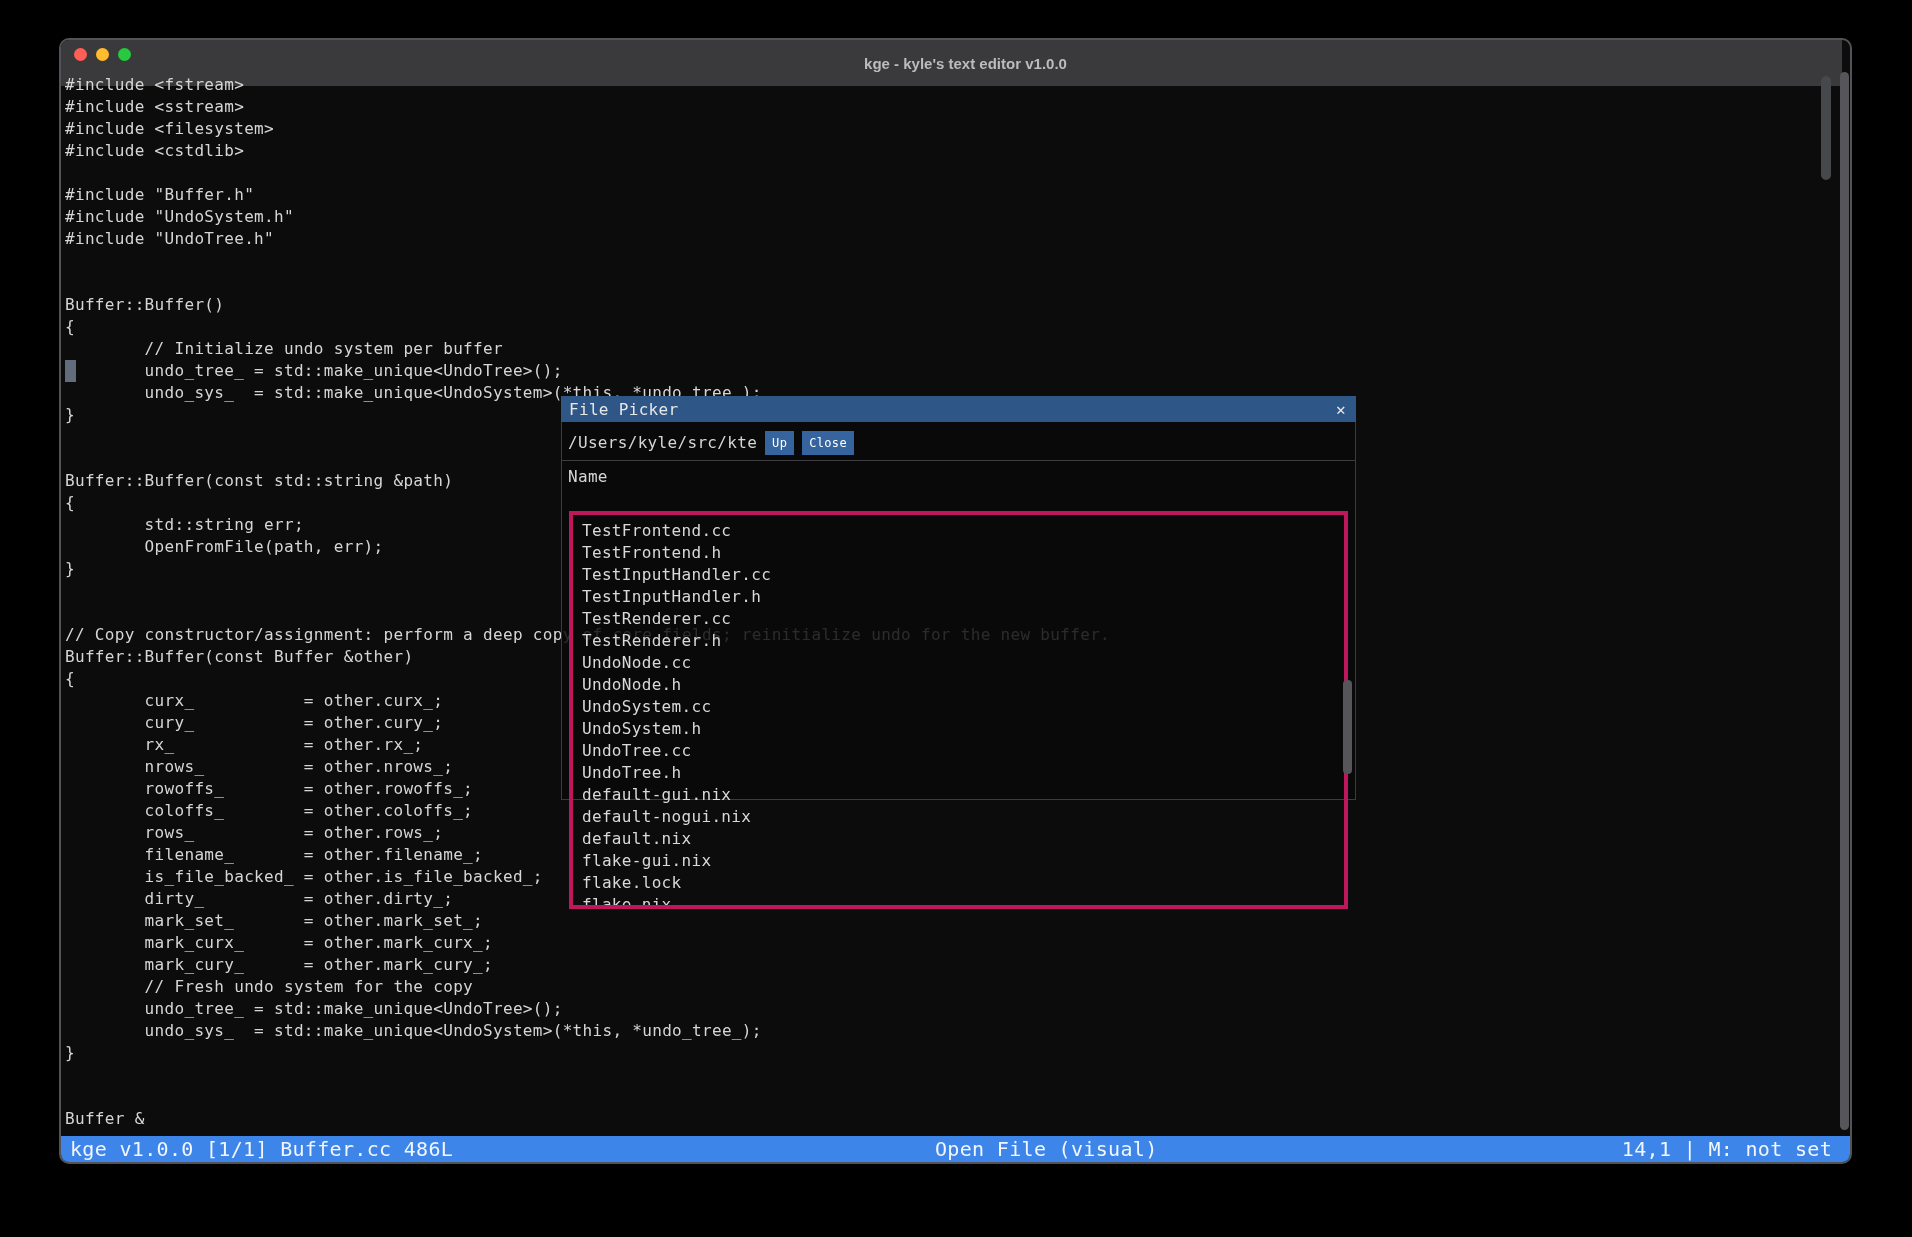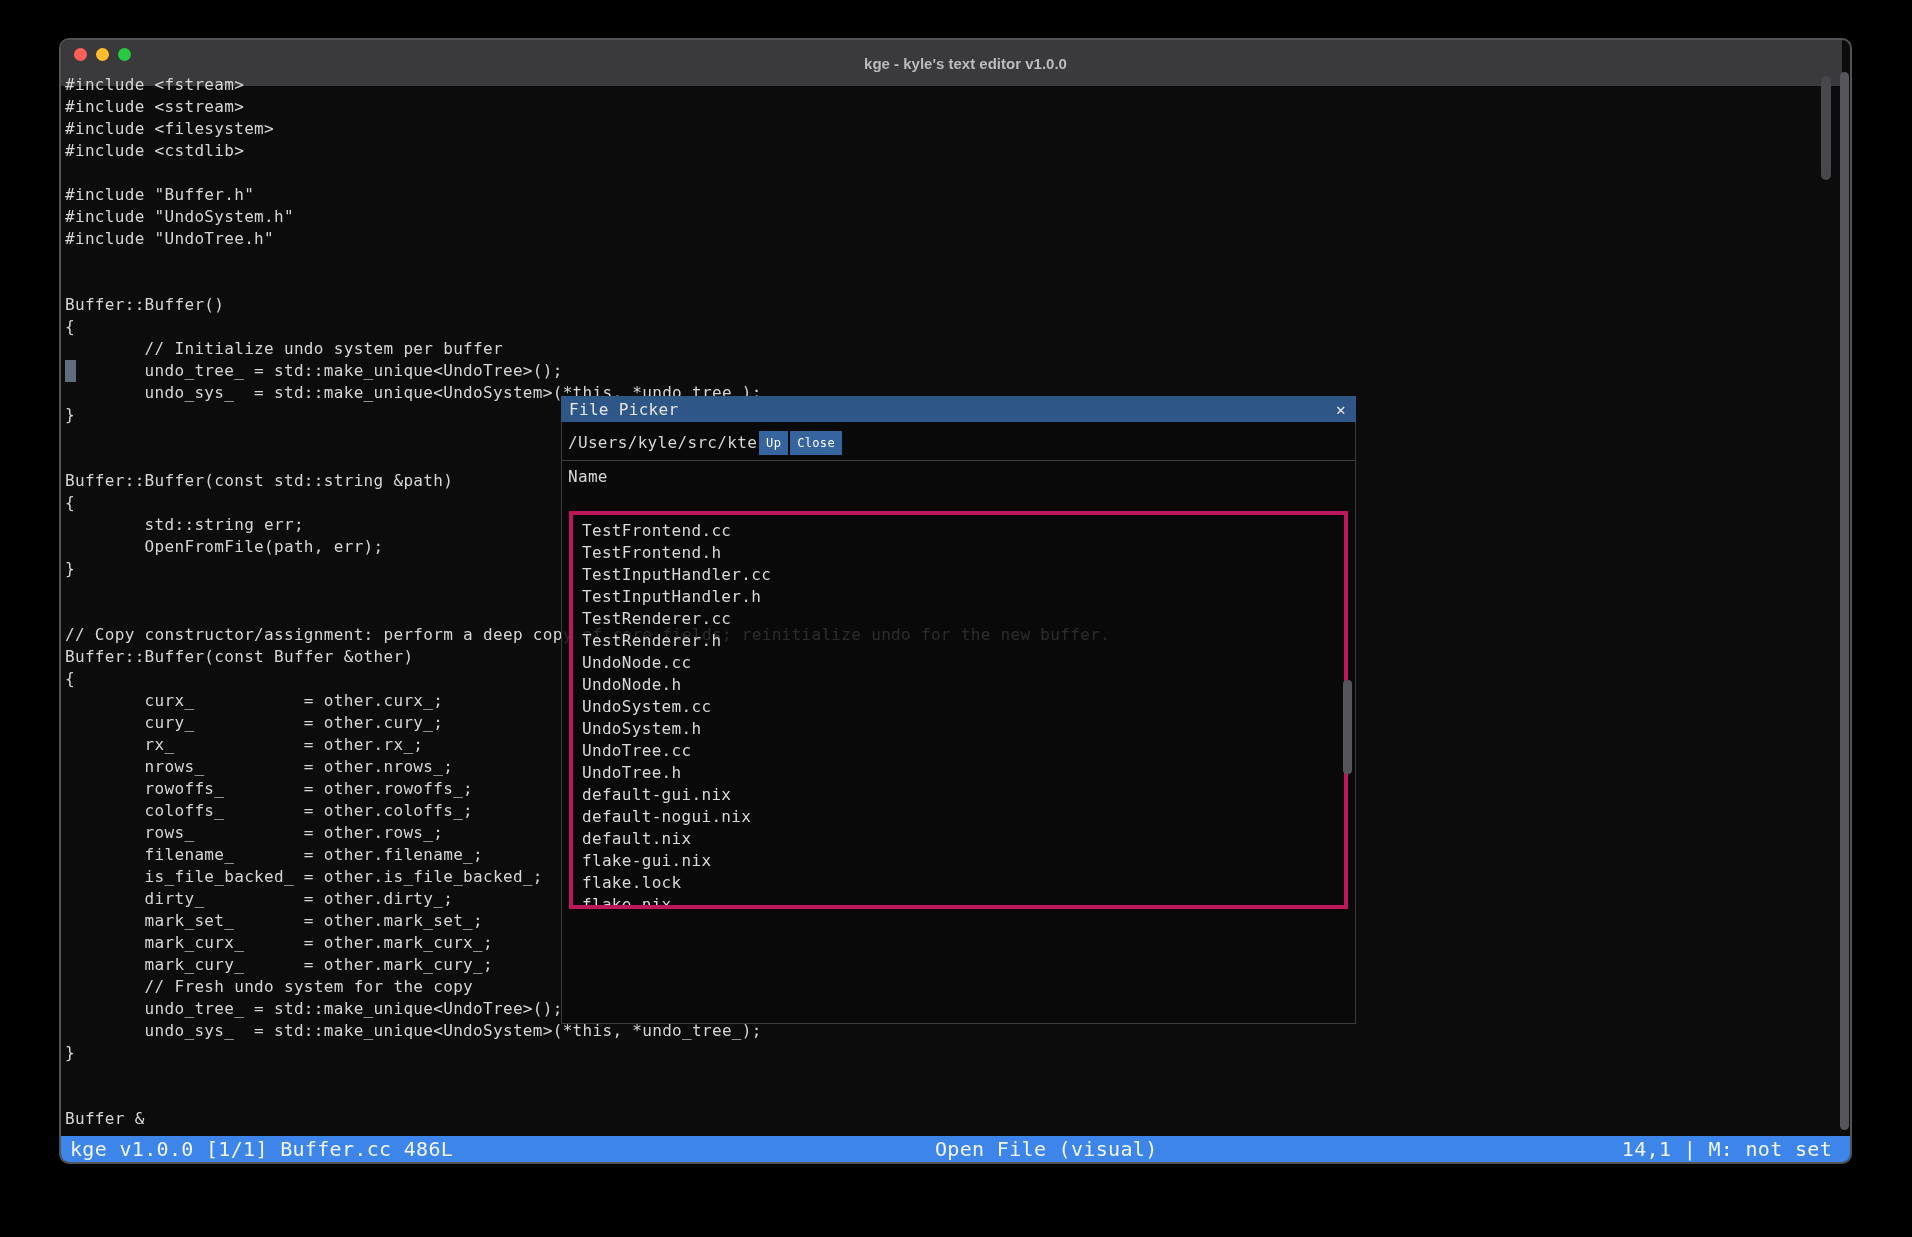--- a/index.html
+++ b/index.html
@@ -46,35 +46,35 @@
     position:absolute;right:1px;top:2px;width:9px;height:1058px;
     background:#56565a;border-radius:5px;
   }
   .editor-thumb{
     position:absolute;right:19px;top:6px;width:10px;height:104px;
     background:#47484b;border-radius:5px;
   }
 
   
   .dialog{
-    position:absolute;left:500px;top:326px;width:795px;height:628px;
+    position:absolute;left:500px;top:326px;width:795px;height:404px;
     border:1px solid #3c3c40;border-top:none;
   }
   .dialog-titlebar{
     position:absolute;left:-1px;top:0;right:-1px;height:26px;
     background:var(--dialog-titlebar);color:#e8e8e8;
     display:flex;align-items:center;font-size:16px;padding:0 10px 0 8px;
   }
   .dialog-titlebar .dlg-title{flex:1;}
   .dlg-close{font-size:16px;color:#e8e8e8;cursor:default;}
   .dialog-body{
     position:absolute;left:0;top:26px;right:0;bottom:0;
     background:rgba(10,10,10,0.84);color:#d6d6d6;font-size:16px;
   }
-  .path-row{display:flex;align-items:center;gap:2px;padding:9px 0 6px 6px;height:38px;}
+  .path-row{display:flex;align-items:center;gap:8px;padding:9px 0 6px 6px;height:38px;}
   .dlg-btn{
     background:var(--button-blue);color:#fff;border:none;font-size:12px;
     font-family:"DejaVu Sans Mono","Liberation Mono",monospace;letter-spacing:0.32px;
     padding:2px 7px;line-height:20px;
   }
   .dlg-sep{border:none;border-top:1px solid #3e3e42;margin:0 0 0 0;}
   .name-header{padding:6px 0 6px 6px;color:#d6d6d6;}
   .file-list{
     position:absolute;left:7px;right:7px;top:89px;height:398px;
     border:4px solid #be185d;list-style:none;padding-top:5px;overflow:hidden;

